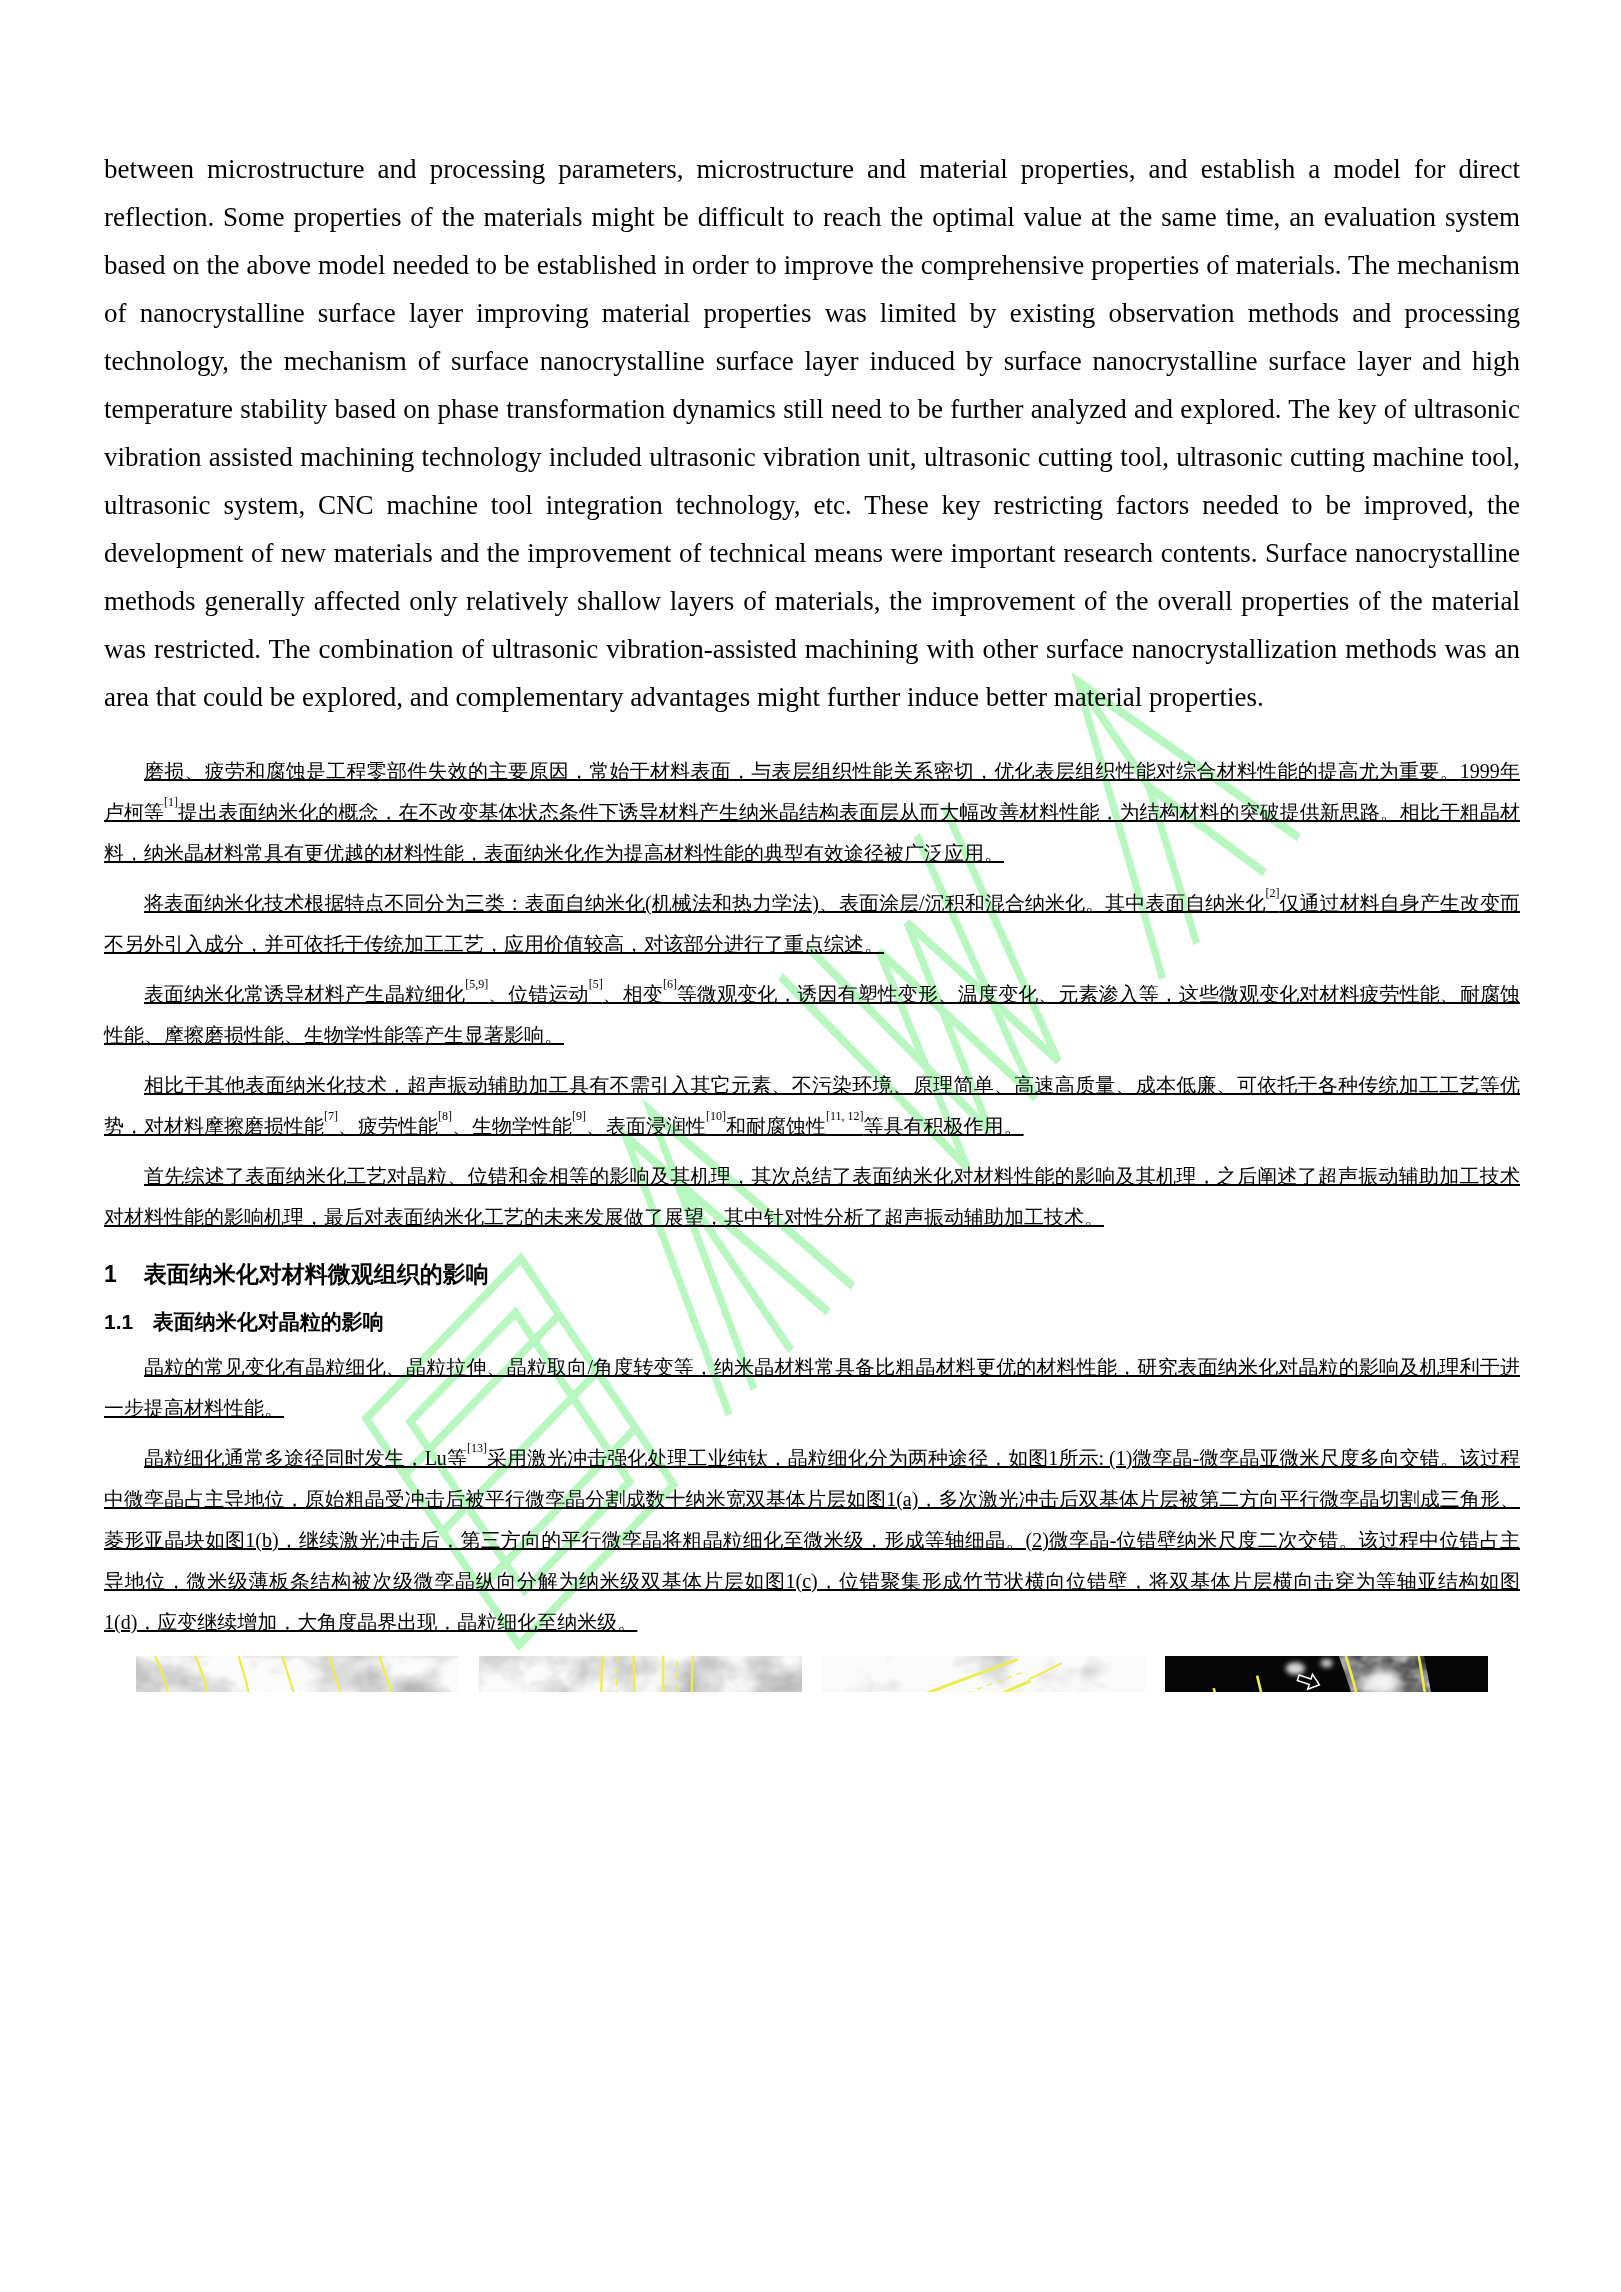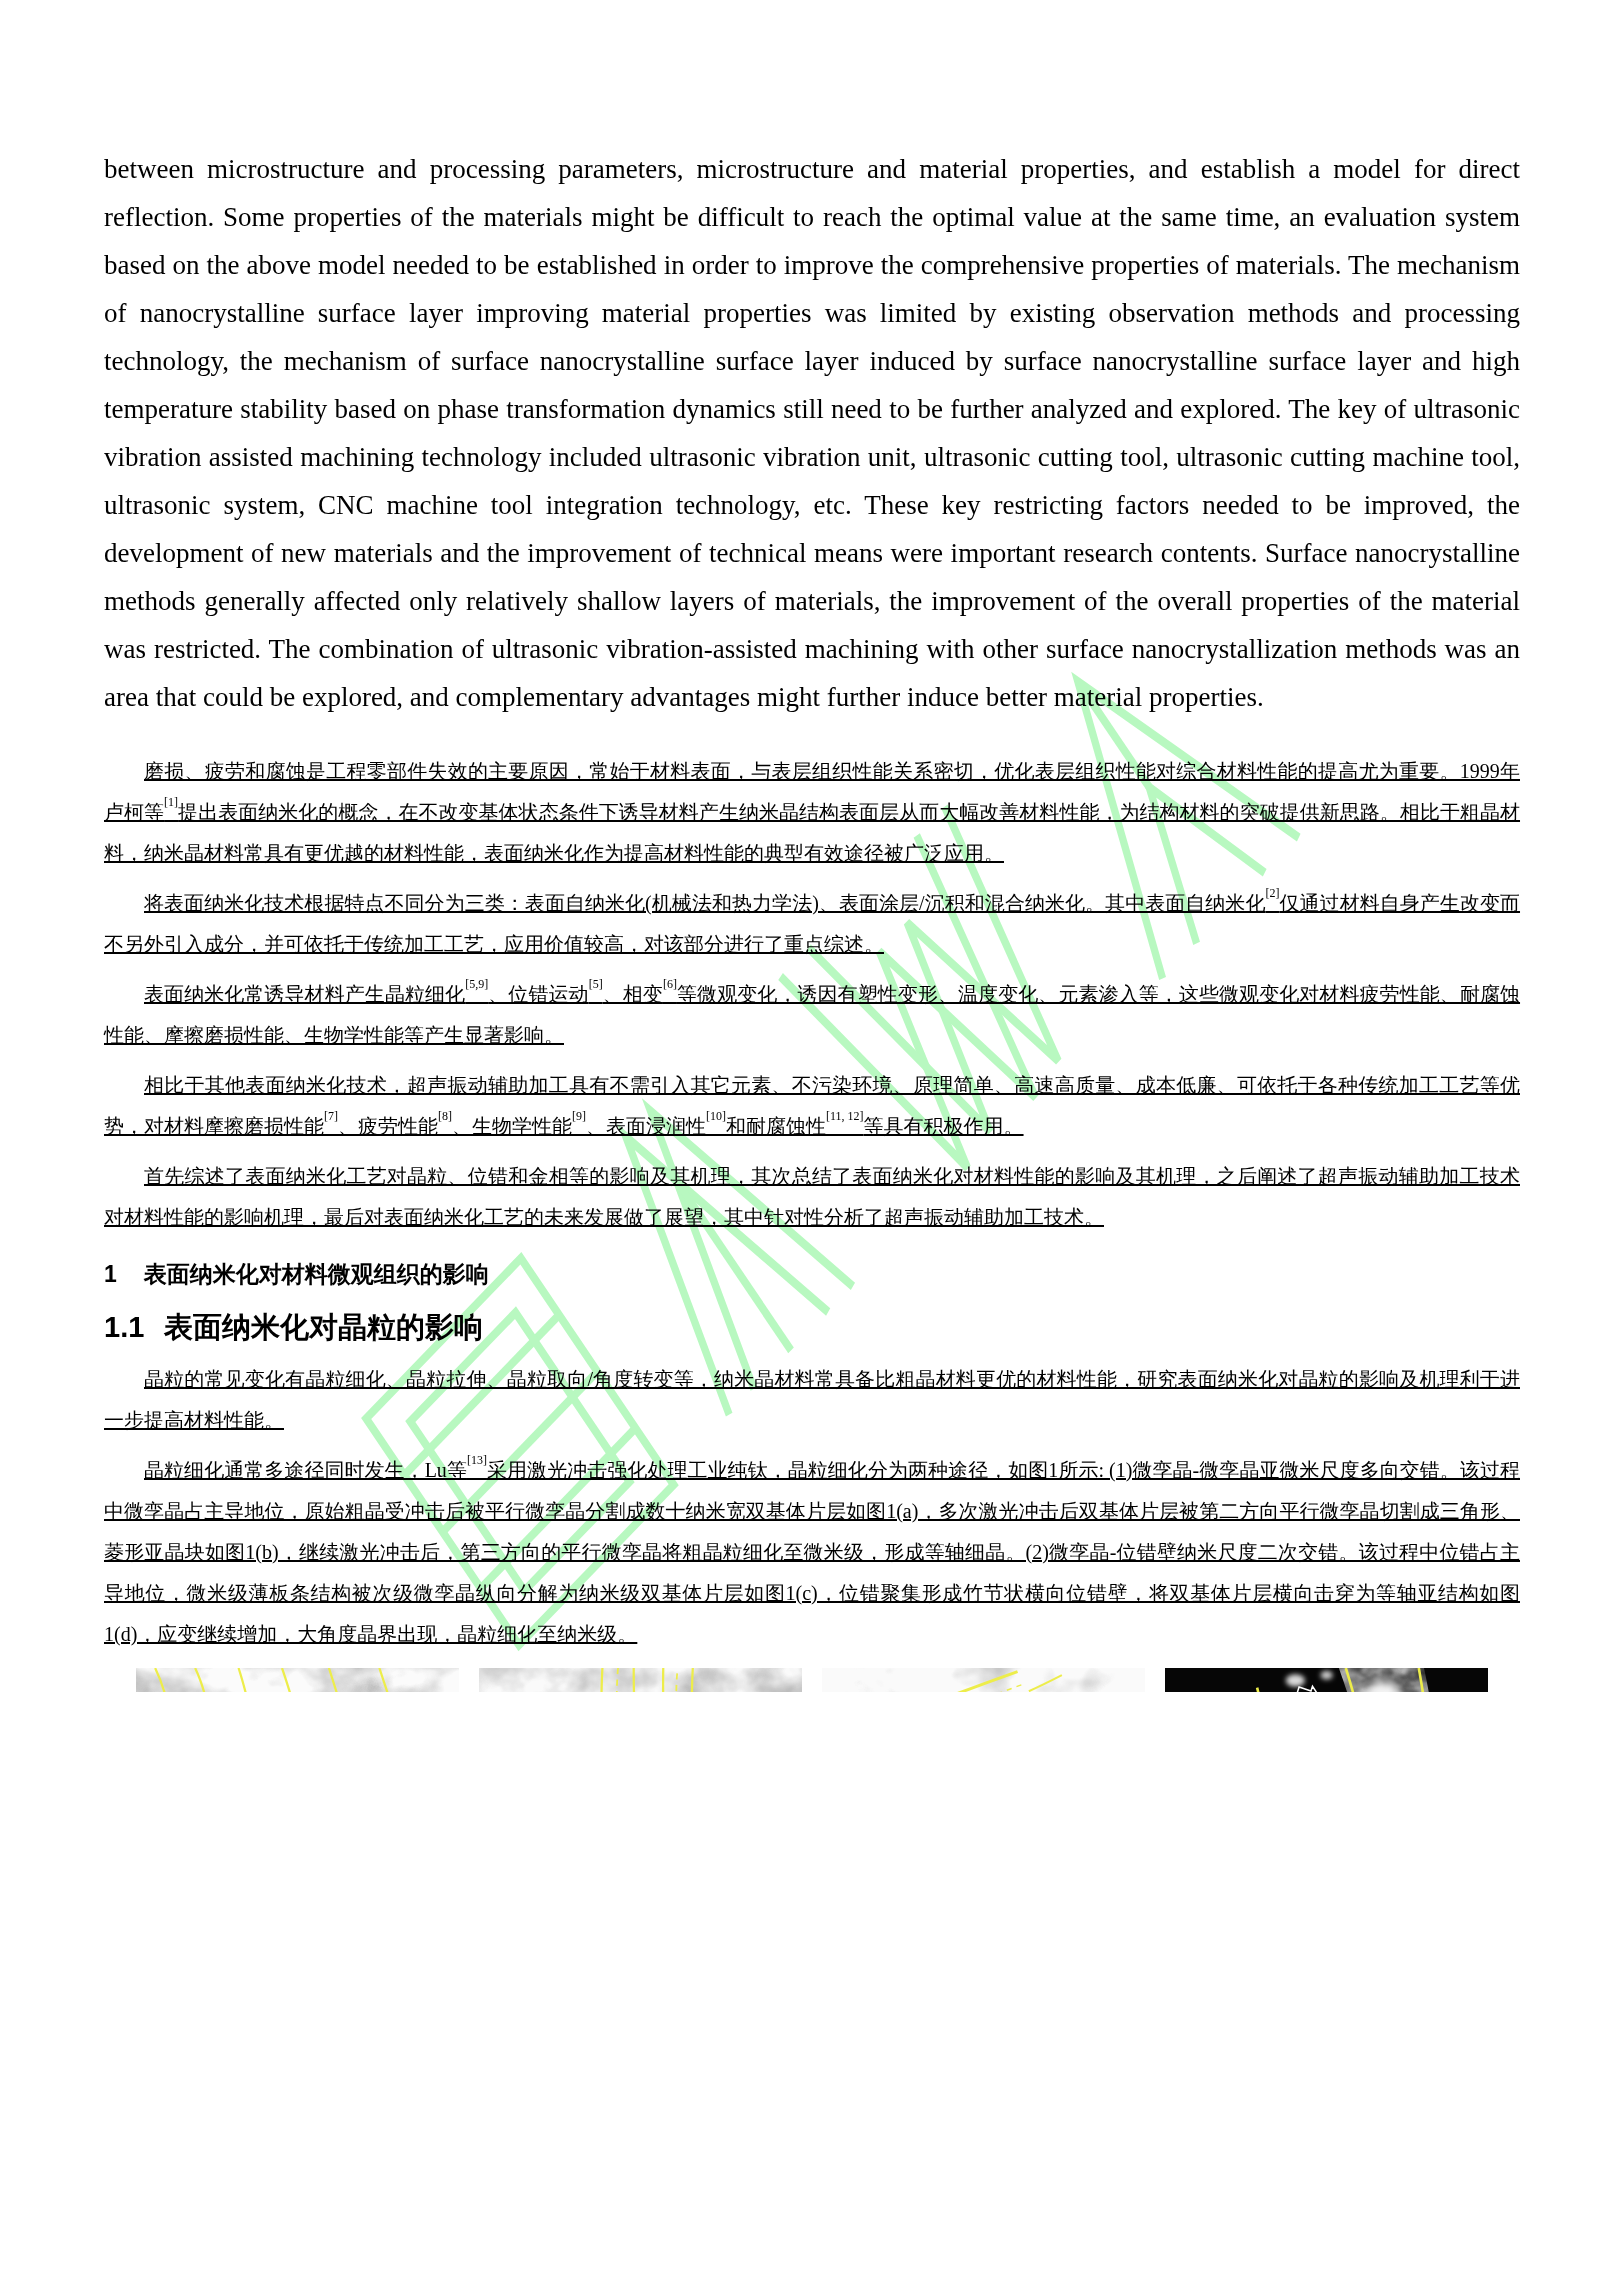--- a/index.html
+++ b/index.html
@@ -16,21 +16,21 @@
     z-index:0;pointer-events:none;opacity:.62;
   }
   .content{position:relative;z-index:1;padding:145px 102px 0 104px;}
   p{margin:0;}
   .en{font-size:27px;line-height:48px;text-align:justify;}
   .kw-label{font-weight:bold;}
   .cn-block{margin-top:30px;}
   .cn{font-size:20px;line-height:41px;text-align:justify;text-indent:2em;margin-bottom:9px;text-decoration:underline;}
   sup{font-size:0.60em;line-height:0;position:relative;top:-0.45em;letter-spacing:0;}
   h2.sec{font-size:23px;font-weight:bold;margin:21.4px 0 12.5px 0;font-family:"Liberation Sans","DejaVu Sans",sans-serif;}
-  h3.subsec{font-size:29px;font-weight:bold;margin:18px 0 10.7px 0;font-family:"Liberation Sans","DejaVu Sans",sans-serif;}
+  h3.subsec{font-size:21px;font-weight:bold;margin:18px 0 10.7px 0;font-family:"Liberation Sans","DejaVu Sans",sans-serif;}
   .sec-num{margin-right:27px;}
   .subsec-num{margin-right:19.6px;}
   .figure{margin-top:12.5px;}
   .panels{display:flex;gap:19.6px;margin:0 32px;}
   .panel{flex:1;height:230px;position:relative;}
   .panel svg{display:block;width:100%;height:100%;}
   .plabels{display:flex;gap:19.6px;margin:7.1px 32px 0;}
   .plabels span{flex:1;text-align:center;font-size:28px;}
   .cap{text-align:center;font-size:27px;margin-top:10.7px;}
   .sb-text{font-family:"Liberation Serif",serif;font-size:27px;}

